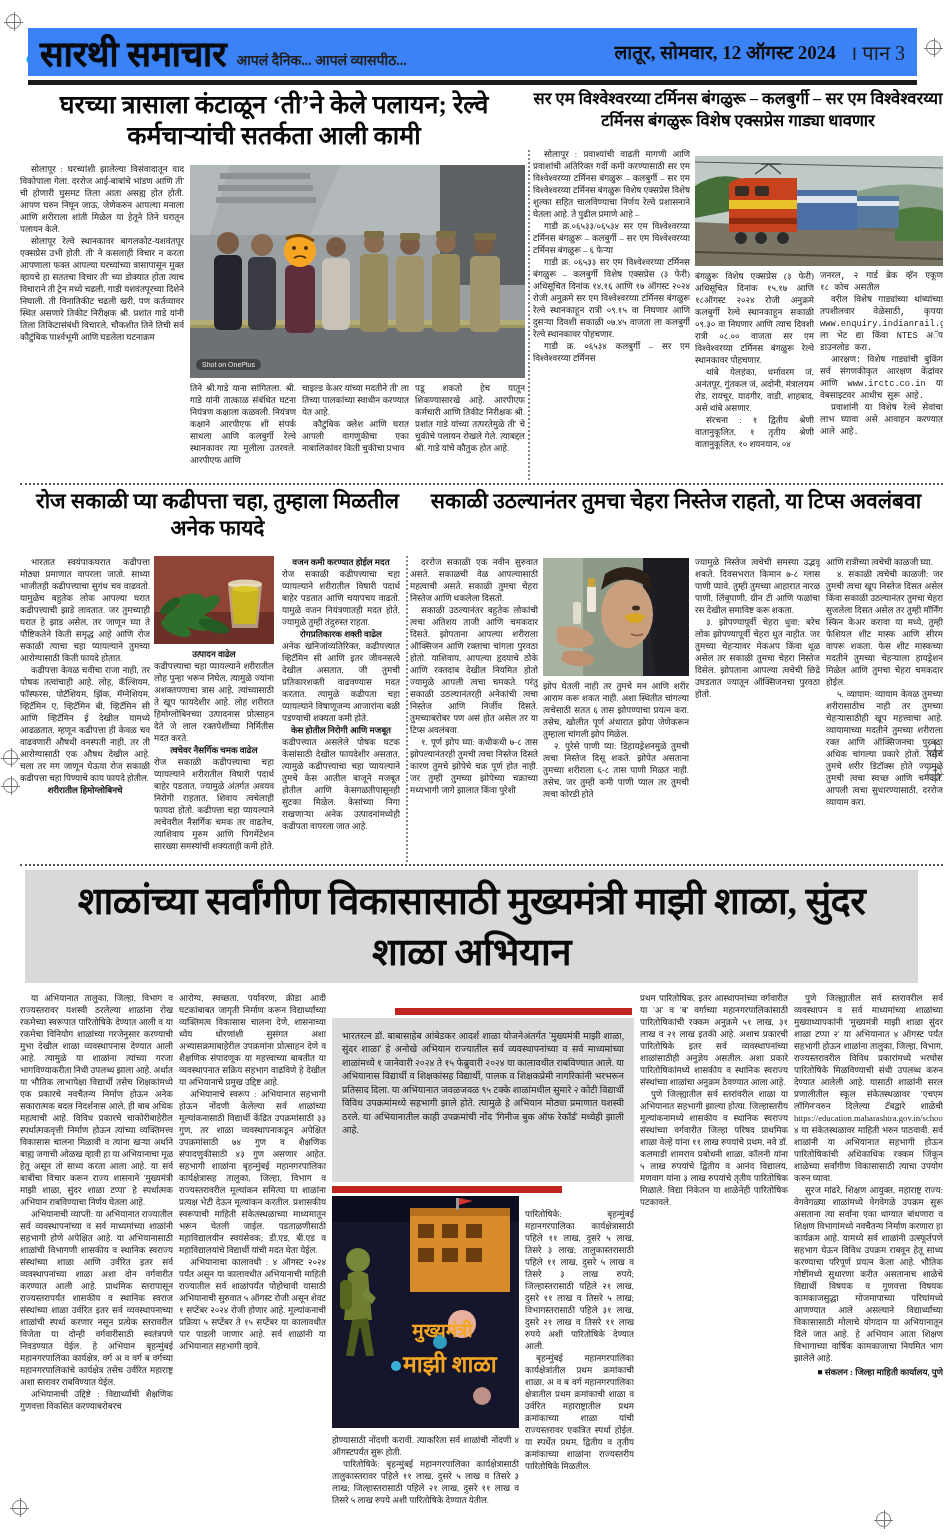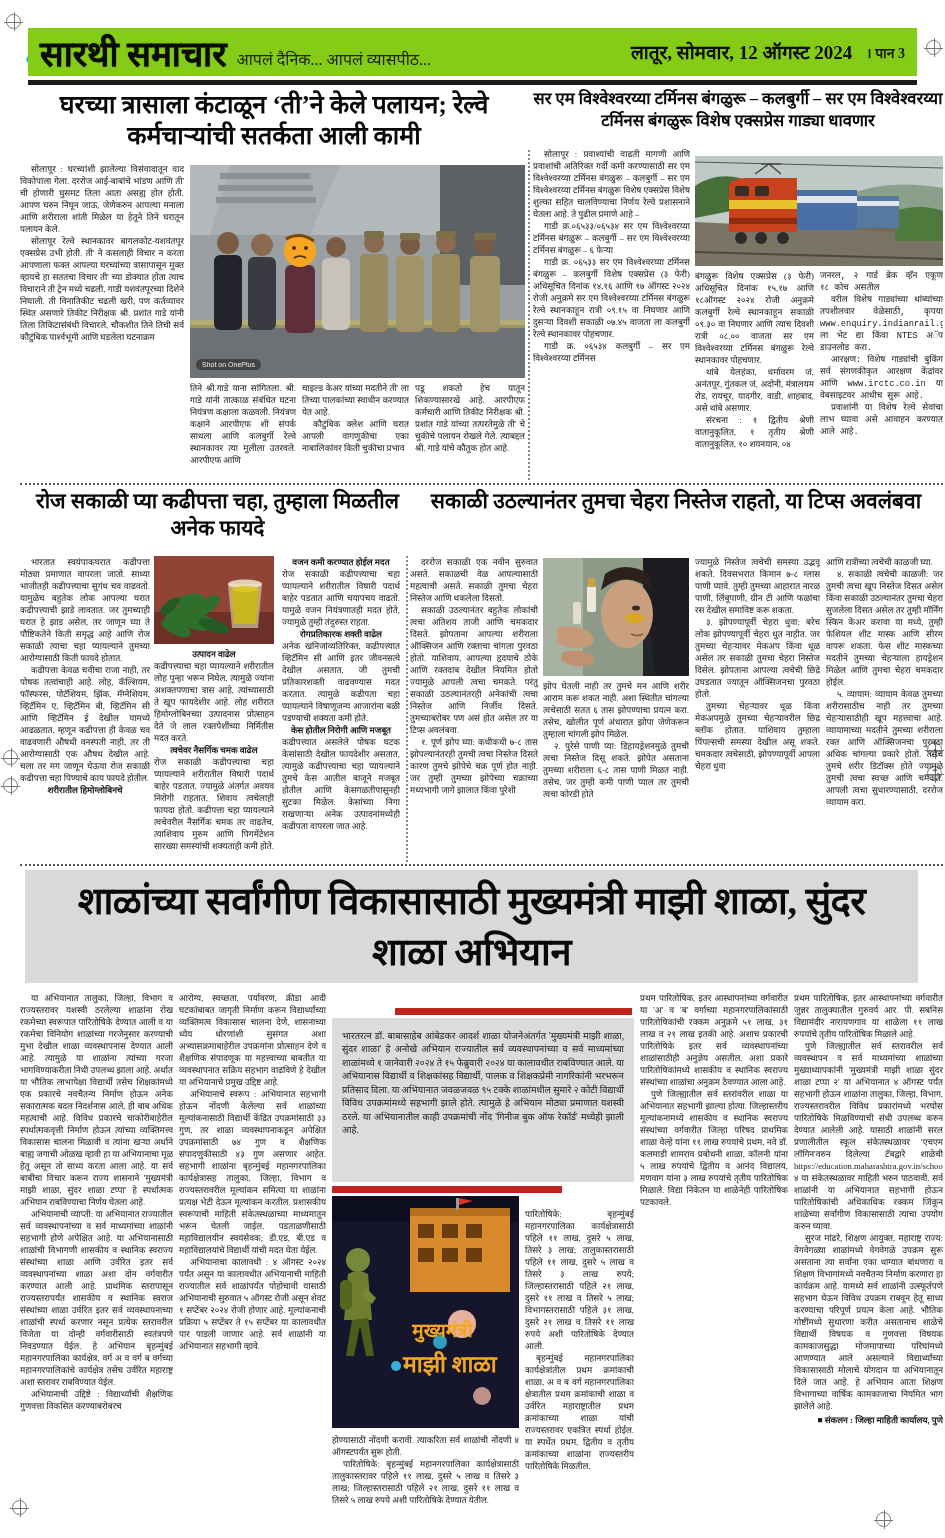--- a/index.html
+++ b/index.html
@@ -9,25 +9,25 @@
   
   .reg{width:13px;height:13px;border:1px solid #777;border-radius:50%;}
   .reg::before,.reg::after{content:"";position:absolute;background:#777;}
   .reg::before{left:50%;top:-3px;width:1px;height:19px;}
   .reg::after{top:50%;left:-3px;height:1px;width:19px;}
   .reg{position:absolute;}
   .cmyk{font:bold 13px "Liberation Sans",sans-serif;letter-spacing:0px;margin-top:44px;}
   .cmyk span{display:inline;}
   .cmyk .c0{color:#00b3e3;} .cmyk .c1{color:#e6007e;} .cmyk .c2{color:#e8c400;} .cmyk .c3{color:#111;}
   
-  .mastbar{background:#84cc16;display:flex;align-items:center;padding:0 12px;box-sizing:border-box;}
+  .mastbar{background:#3b82f6;display:flex;align-items:center;padding:0 12px;box-sizing:border-box;}
   .masttitle{font-size:35px;font-weight:900;color:#0b0b0b;text-shadow:0 0 1px #000;white-space:nowrap;}
-  .masttag{font-size:16px;font-weight:400;color:#222;margin-left:10px;margin-top:14px;white-space:nowrap;}
+  .masttag{font-size:14px;font-weight:700;color:#222;margin-left:10px;margin-top:14px;white-space:nowrap;}
   .mastdate{margin-left:auto;font-size:19px;font-weight:800;color:#0d0d0d;white-space:nowrap;}
-  .mastpage{font-size:14px;font-weight:700;margin-left:14px;white-space:nowrap;}
+  .mastpage{font-size:20px;font-weight:400;margin-left:14px;white-space:nowrap;}
   .thickrule{background:#1b1b1b;}
   
   .hl{font-weight:800;text-align:center;color:#090909;}
   .hl1{font-size:25px;line-height:1.22;}
   .hl2{font-size:16.5px;line-height:1.32;font-weight:700;}
   .hl3{font-size:21px;line-height:1.3;font-weight:700;}
   .hlbox{background:#d9d9d7;display:flex;align-items:center;justify-content:center;}
   .hl5{font-size:38px;line-height:1.32;font-weight:900;letter-spacing:-.5px;padding:0 30px;}
   
   .col{font-size:8.7px;line-height:1.38;text-align:justify;overflow:hidden;}
@@ -273,21 +273,20 @@
     </svg>
   </div>
 
   <div class="col abs" style="left:543px;top:680px;width:146px;height:182px;">
       <div class="blk c">झोप घेतली नाही तर तुमचे मन आणि शरीर आराम करू शकत नाही. अशा स्थितीत चांगल्या त्वचेसाठी सतत ६ तास झोपण्याचा प्रयत्न करा. तसेच, खोलीत पूर्ण अंधारात झोपा जेणेकरून तुम्हाला चांगली झोप मिळेल.</div>
       <div class="blk p">२. पुरेसे पाणी प्या: डिहायड्रेशनमुळे तुमची त्वचा निस्तेज दिसू शकते. झोपेत असताना तुमच्या शरीराला ६-८ तास पाणी मिळत नाही. तसेच, जर तुम्ही कमी पाणी प्याल तर तुमची त्वचा कोरडी होते</div>
     </div>
   <div class="col abs" style="left:695px;top:556px;width:125px;height:306px;">
       <div class="blk c">ज्यामुळे निस्तेज त्वचेची समस्या उद्भवू शकते. दिवसभरात किमान ७-८ ग्लास पाणी प्यावे. तुम्ही तुमच्या आहारात नारळ पाणी, लिंबूपाणी, ग्रीन टी आणि फळांचा रस देखील समाविष्ट करू शकता.</div>
       <div class="blk p">३. झोपण्यापूर्वी चेहरा धुवा: बरेच लोक झोपण्यापूर्वी चेहरा धुत नाहीत. जर तुमच्या चेहऱ्यावर मेकअप किंवा धूळ असेल तर सकाळी तुमचा चेहरा निस्तेज दिसेल. झोपताना आपल्या त्वचेची छिद्रे उघडतात ज्यातून ऑक्सिजनचा पुरवठा होतो.</div>
-      <div class="blk p">तुमच्या चेहऱ्यावर धूळ किंवा मेकअपमुळे तुमच्या चेहऱ्यावरील छिद्र ब्लॉक होतात. याशिवाय तुम्हाला पिंपल्सची समस्या देखील असू शकते. चमकदार त्वचेसाठी, झोपण्यापूर्वी आपला चेहरा धुवा</div>
     </div>
   <div class="col abs" style="left:826px;top:556px;width:117px;height:306px;">
       <div class="blk c">आणि रात्रीच्या त्वचेची काळजी घ्या.</div>
       <div class="blk p">४. सकाळी त्वचेची काळजी: जर तुमची त्वचा खूप निस्तेज दिसत असेल किंवा सकाळी उठल्यानंतर तुमचा चेहरा सुजलेला दिसत असेल तर तुम्ही मॉर्निंग स्किन केअर करावा या मध्ये, तुम्ही फेशियल शीट मास्क आणि सीरम वापरू शकता. फेस शीट मास्कच्या मदतीने तुमच्या चेहऱ्याला हायड्रेशन मिळेल आणि तुमचा चेहरा चमकदार होईल.</div>
       <div class="blk p">५. व्यायाम: व्यायाम केवळ तुमच्या शरीरासाठीच नाही तर तुमच्या चेहऱ्यासाठीही खूप महत्त्वाचा आहे. व्यायामाच्या मदतीने तुमच्या शरीराला रक्त आणि ऑक्सिजनचा पुरवठा अधिक चांगल्या प्रकारे होतो. तसेच तुमचे शरीर डिटॉक्स होते ज्यामुळे तुमची त्वचा स्वच्छ आणि चमकते. आपली त्वचा सुधारण्यासाठी, दररोज व्यायाम करा.</div>
     </div>
 
   <div class="hdot abs" style="left:20px;top:864px;width:923px;"></div>
 
   <div class="hlbox abs" style="left:25px;top:870px;width:893px;height:113px;">
@@ -349,19 +348,18 @@
     </div>
   <div class="col abs" style="left:525px;top:1208px;width:109px;height:336px;">
       <div class="blk c">पारितोषिके: बृहन्मुंबई महानगरपालिका कार्यक्षेत्रासाठी पहिले ११ लाख, दुसरे ५ लाख, तिसरे ३ लाख; तालुकास्तरासाठी पहिले ११ लाख, दुसरे ५ लाख व तिसरे ३ लाख रुपये; जिल्हास्तरासाठी पहिले २१ लाख, दुसरे ११ लाख व तिसरे ५ लाख; विभागस्तरासाठी पहिले ३१ लाख, दुसरे २१ लाख व तिसरे ११ लाख रुपये अशी पारितोषिके देण्यात आली.</div>
       <div class="blk p">बृहन्मुंबई महानगरपालिका कार्यक्षेत्रांतील प्रथम क्रमांकाची शाळा, अ व ब वर्ग महानगरपालिका क्षेत्रातील प्रथम क्रमांकाची शाळा व उर्वरित महाराष्ट्रातील प्रथम क्रमांकाच्या शाळा यांची राज्यस्तरावर एकत्रित स्पर्धा होईल. या स्पर्धेत प्रथम, द्वितीय व तृतीय क्रमांकाच्या शाळांना राज्यस्तरीय पारितोषिके मिळतील.</div>
     </div>
   <div class="col abs" style="left:640px;top:992px;width:148px;height:540px;">
       <div class="blk c">प्रथम पारितोषिक, इतर आस्थापनांच्या वर्गवारीत या 'अ' व 'ब' वर्गाच्या महानगरपालिकांसाठी पारितोषिकांची रक्कम अनुक्रमे ५१ लाख, ३१ लाख व २१ लाख इतकी आहे. अशाच प्रकारची पारितोषिके इतर सर्व व्यवस्थापनांच्या शाळांसाठीही अनुज्ञेय असतील. अशा प्रकारे पारितोषिकांमध्ये शासकीय व स्थानिक स्वराज्य संस्थांच्या शाळांचा अनुक्रम ठेवण्यात आला आहे.</div>
       <div class="blk p">पुणे जिल्ह्यातील सर्व स्तरांवरील शाळा या अभियानात सहभागी झाल्या होत्या. जिल्हास्तरीय मूल्यांकनामध्ये शासकीय व स्थानिक स्वराज्य संस्थांच्या वर्गवारीत जिल्हा परिषद प्राथमिक शाळा वेल्हे यांना ११ लाख रुपयांचे प्रथम, नवे डॉ. कलमाडी शामराव प्रबोधनी शाळा, कॉलनी यांना ५ लाख रुपयांचे द्वितीय व आनंद विद्यालय, मणवाग यांना ३ लाख रुपयांचे तृतीय पारितोषिक मिळाले. विद्या निकेतन या शाळेनेही पारितोषिक पटकावले.</div>
     </div>
   <div class="col abs" style="left:794px;top:992px;width:149px;height:540px;">
-      <div class="blk c">प्रथम पारितोषिक, इतर आस्थापनांच्या वर्गवारीत जुन्नर तालुक्यातील गुरुवर्य आर. पी. सबनिस विद्यामंदीर नारायणगाव या शाळेला ११ लाख रुपयांचे तृतीय पारितोषिक मिळाले आहे.</div>
       <div class="blk p">पुणे जिल्ह्यातील सर्व स्तरावरील सर्व व्यवस्थापन व सर्व माध्यमांच्या शाळांच्या मुख्याध्यापकांनी 'मुख्यमंत्री माझी शाळा सुंदर शाळा टप्पा २' या अभियानात ४ ऑगस्ट पर्यंत सहभागी होऊन शाळांना तालुका, जिल्हा, विभाग, राज्यस्तरावरील विविध प्रकारांमध्ये भरघोस पारितोषिके मिळविण्याची संधी उपलब्ध करुन देण्यात आलेली आहे. यासाठी शाळांनी सरल प्रणालीतील स्कूल संकेतस्थळावर 'एचएम लॉगिन'वरुन दिलेल्या टॅबद्वारे शाळेची https://education.maharashtra.gov.in/school/users/login/४ या संकेतस्थळावर माहिती भरुन पाठवावी. सर्व शाळांनी या अभियानात सहभागी होऊन पारितोषिकांची अधिकाधिक रक्कम जिंकून शाळेच्या सर्वांगीण विकासासाठी त्याचा उपयोग करुन घ्यावा.</div>
       <div class="blk p">सुरज मांढरे, शिक्षण आयुक्त, महाराष्ट्र राज्य: वेगवेगळ्या शाळांमध्ये वेगवेगळे उपक्रम सुरू असताना त्या सर्वांना एका धाग्यात बांधणारा व शिक्षण विभागांमध्ये नवचैतन्य निर्माण करणारा हा कार्यक्रम आहे. यामध्ये सर्व शाळांनी उत्स्फूर्तपणे सहभाग घेऊन विविध उपक्रम राबवून हेतू साध्य करण्याचा परिपूर्ण प्रयत्न केला आहे. भौतिक गोष्टींमध्ये सुधारणा करीत असतानाच शाळेचे विद्यार्थी विषयक व गुणवत्ता विषयक कामकाजसुद्धा मोजमापाच्या परिघांमध्ये आणण्यात आले असल्याने विद्यार्थ्यांच्या विकासासाठी मोलाचे योगदान या अभियानातून दिले जात आहे. हे अभियान आता शिक्षण विभागाच्या वार्षिक कामकाजाचा नियमित भाग झालेले आहे.</div>
       <div class="blk by">■ संकलन : जिल्हा माहिती कार्यालय, पुणे</div>
     </div>
 
 </div>
 
 </body></html>

